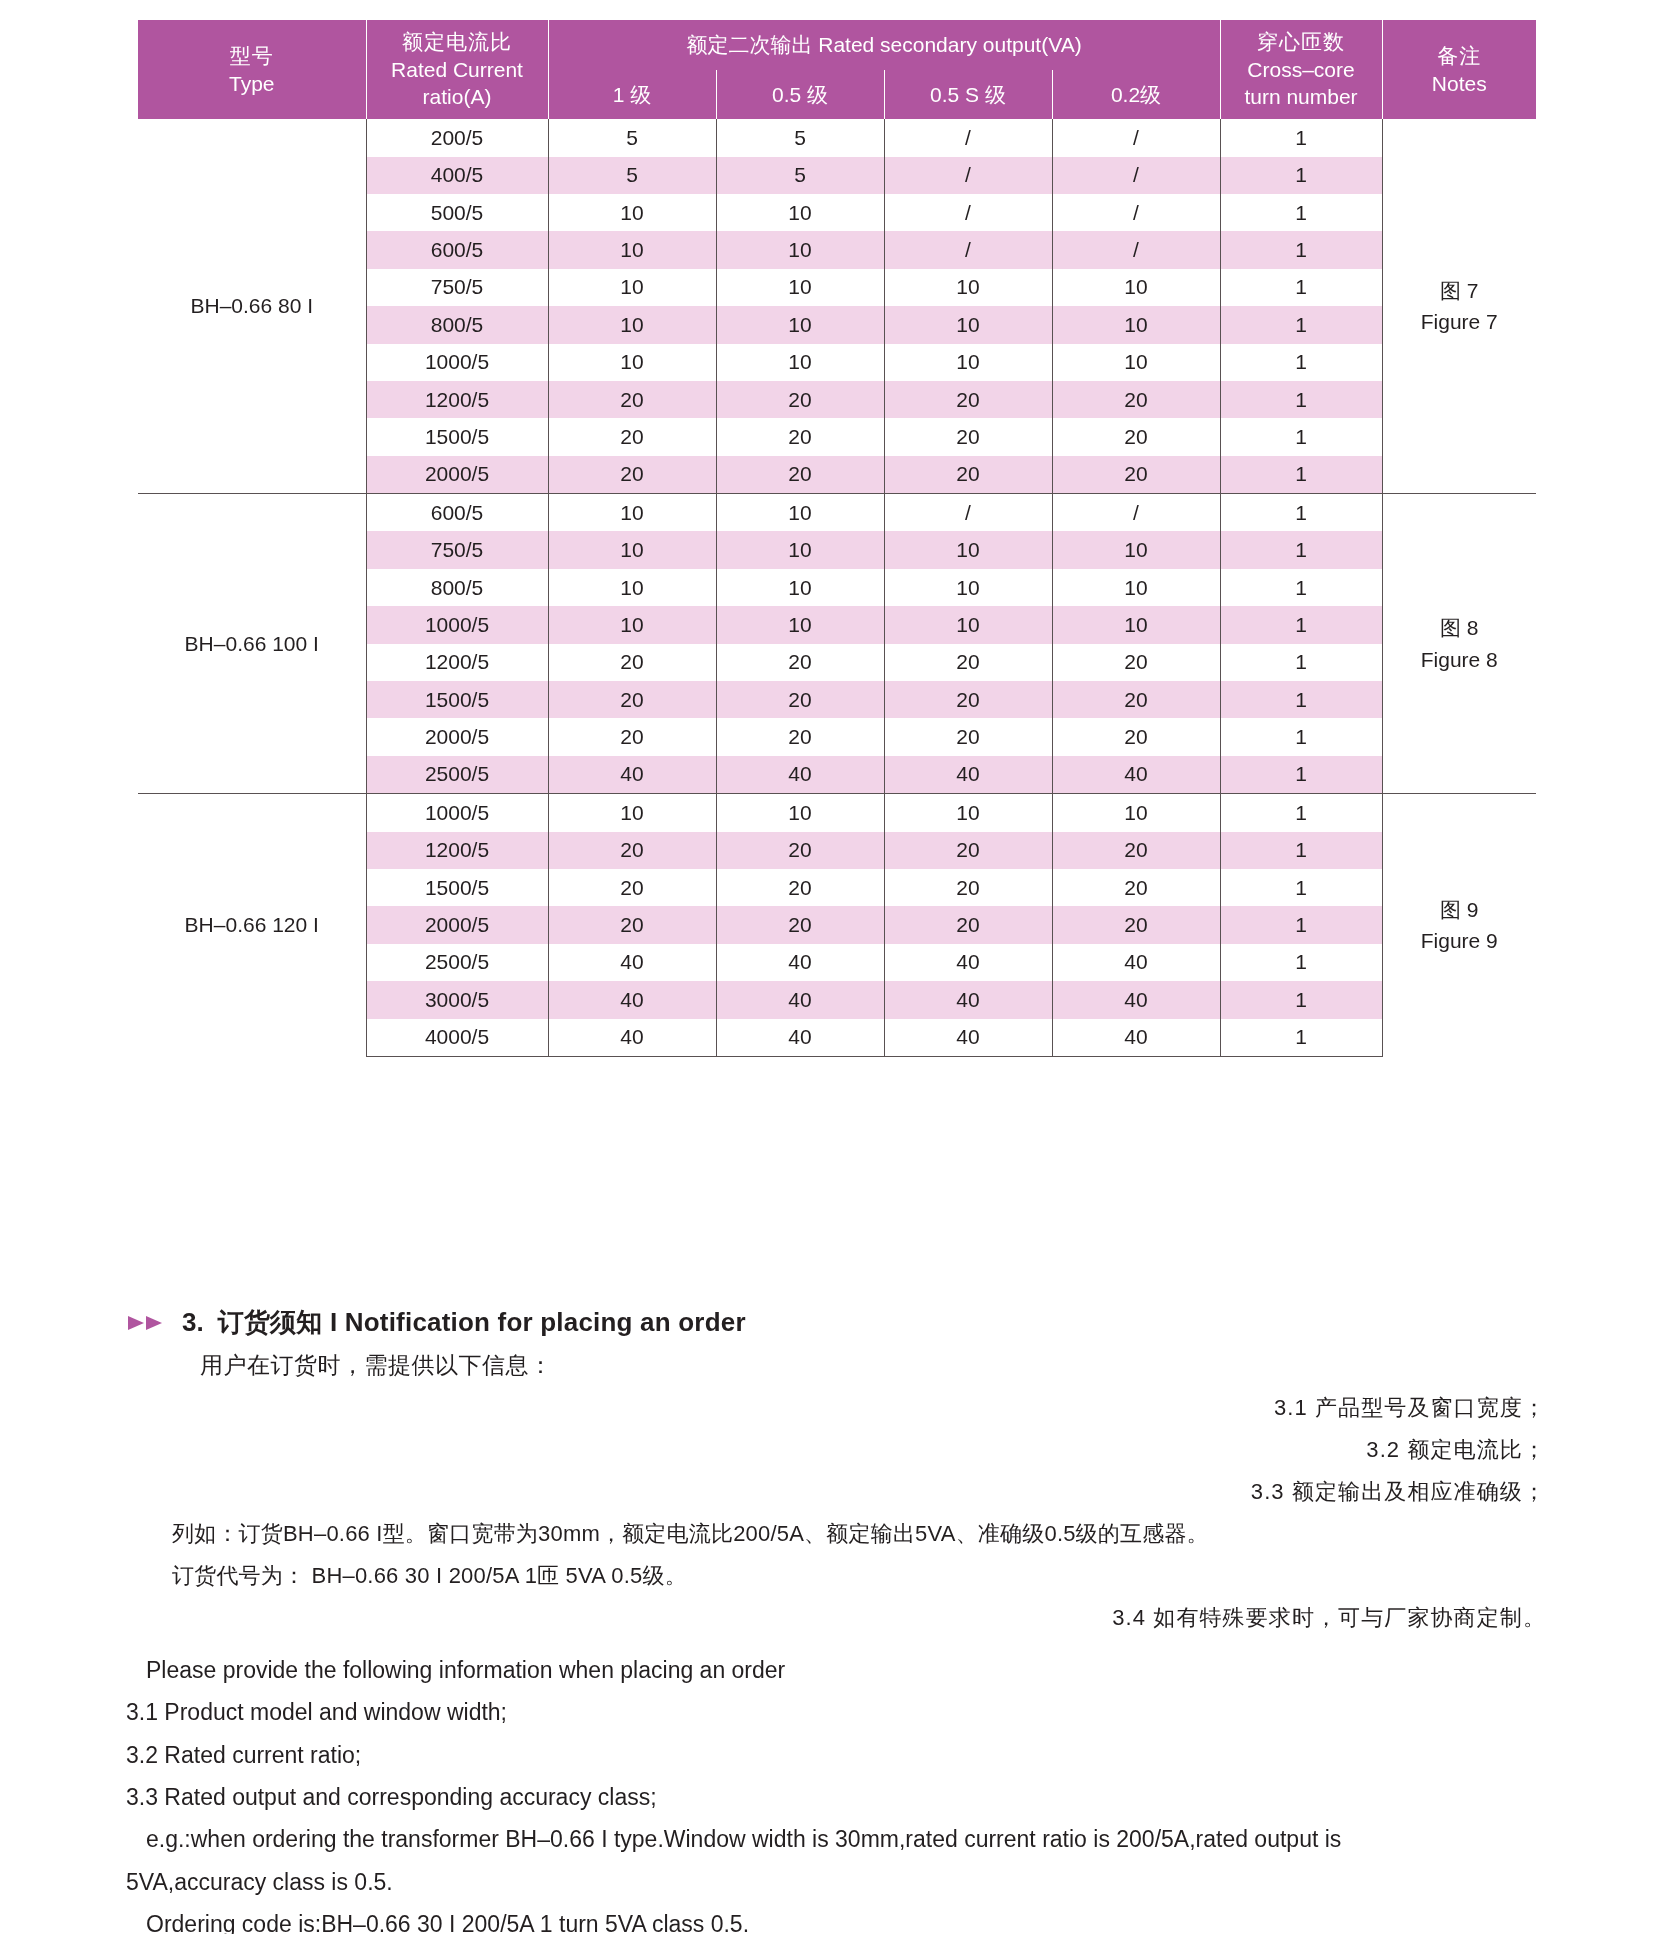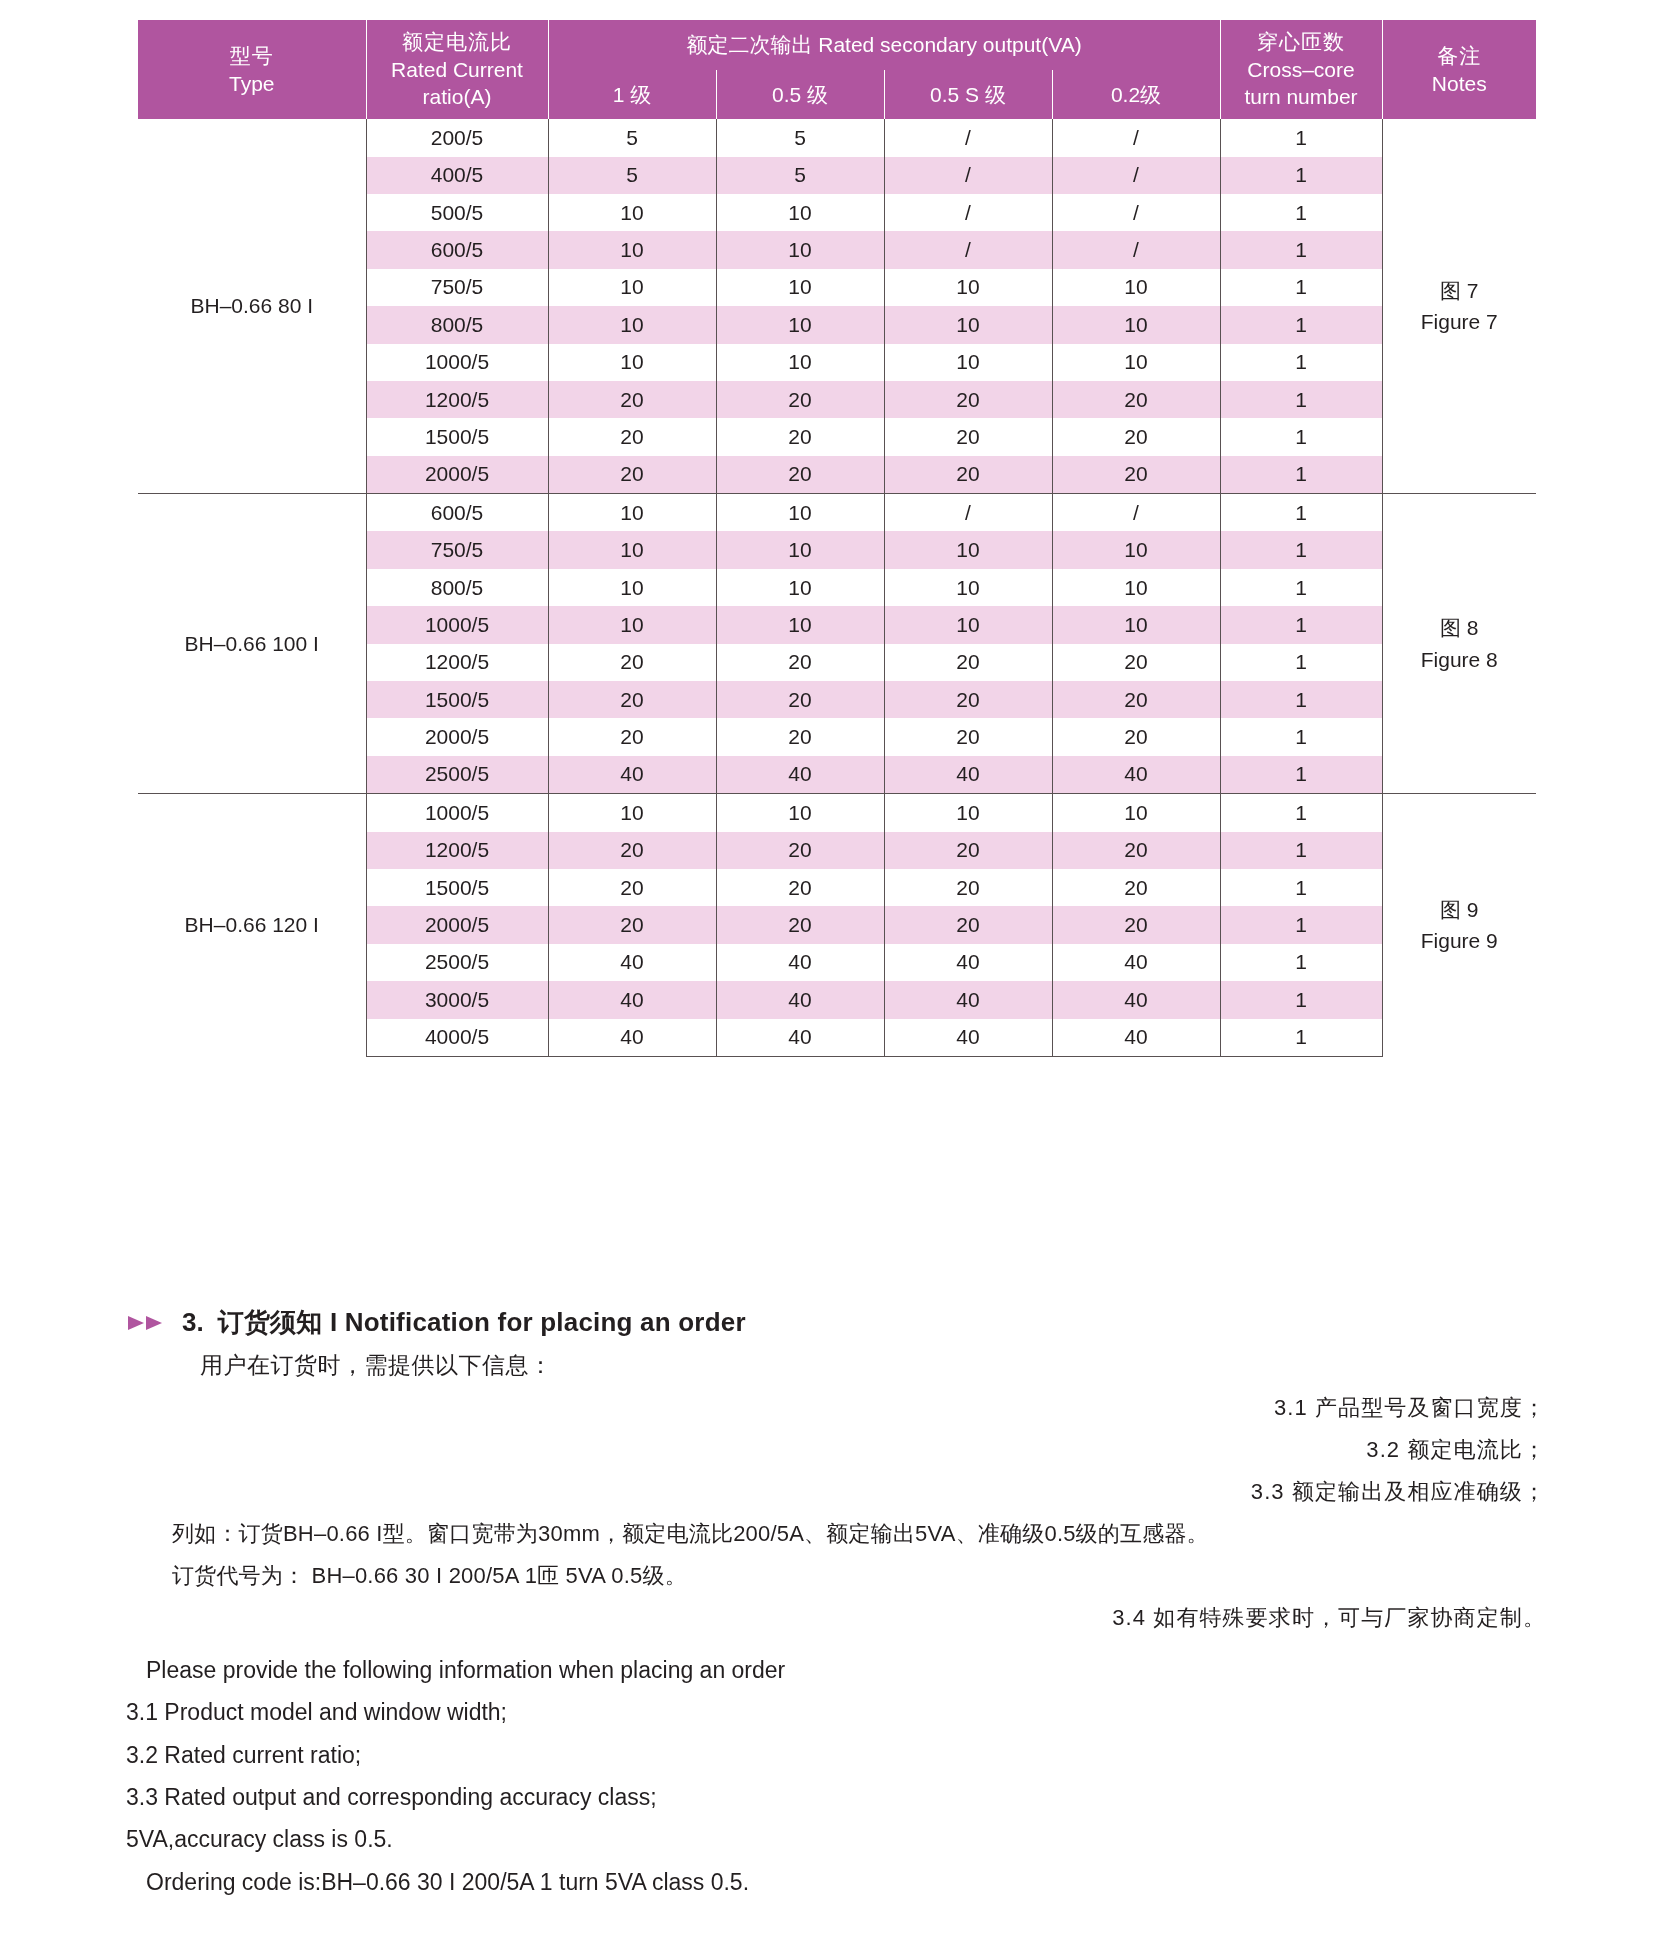--- a/index.html
+++ b/index.html
@@ -423,19 +423,20 @@
     <div class="cn-line indent1">3.3  额定输出及相应准确级；</div>
     <div class="cn-line indent2 tight">列如：订货BH–0.66 I型。窗口宽带为30mm，额定电流比200/5A、额定输出5VA、准确级0.5级的互感器。</div>
     <div class="cn-line indent2 tight">订货代号为： BH–0.66  30 I  200/5A  1匝  5VA  0.5级。</div>
     <div class="cn-line indent1">3.4  如有特殊要求时，可与厂家协商定制。</div>
 
     <div class="en-block">
       <div class="en-line indent">Please provide the following information when placing an order</div>
       <div class="en-line hang">3.1  Product model and window width;</div>
       <div class="en-line hang">3.2  Rated current ratio;</div>
       <div class="en-line hang">3.3  Rated output and corresponding accuracy class;</div>
+      <div class="en-line indent">e.g.:when ordering the transformer BH–0.66  I type.Window width is 30mm,rated current ratio is 200/5A,rated output is</div>
       <div class="en-line hang">5VA,accuracy class is 0.5.</div>
       <div class="en-line indent">Ordering code is:BH–0.66   30 I   200/5A  1 turn   5VA  class 0.5.</div>
 
     </div>
 
   </div>
 </div>
 
 </body></html>

